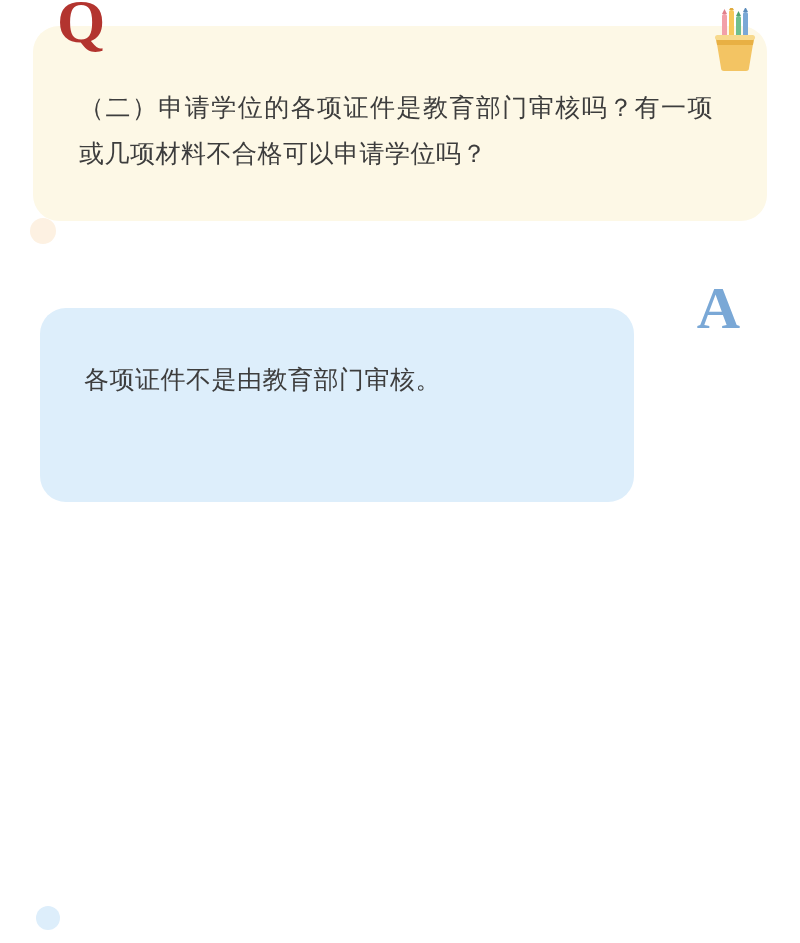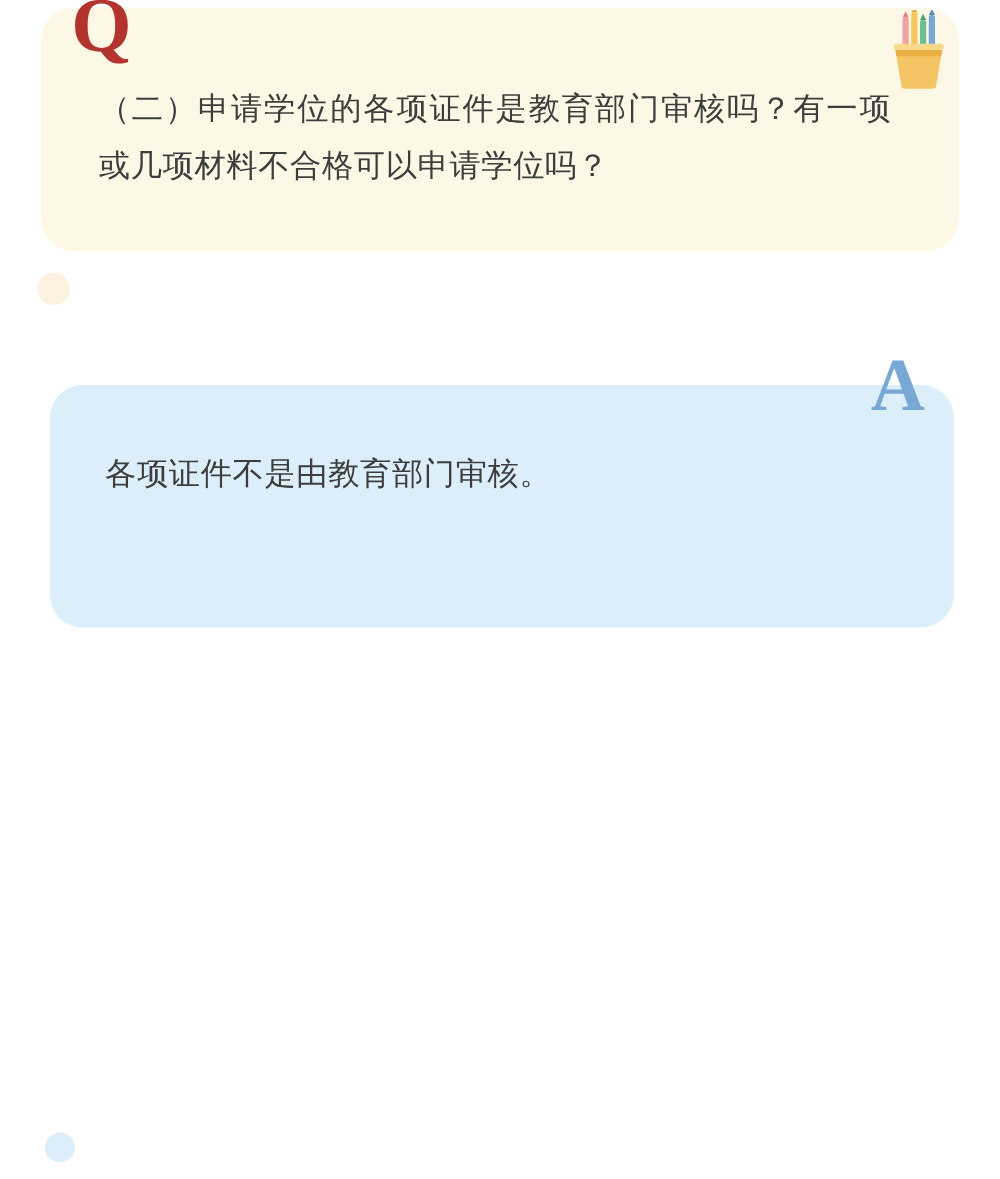--- a/index.html
+++ b/index.html
@@ -19,21 +19,21 @@
     position: relative;
     width: 800px;
     height: 943px;
     background: #ffffff;
   }
 
   
   .q-block {
     position: absolute;
     left: 33px;
-    top: 6px;
+    top: 26px;
     width: 734px;
     background: #fdf8e6;
     border-radius: 26px;
     padding: 58px 54px 44px 46px;
     box-sizing: border-box;
   }
 
   .q-mark {
     position: absolute;
     left: 57px;
@@ -86,21 +86,21 @@
     font-size: 60px;
     color: #7aa8d6;
     line-height: 1;
     z-index: 5;
   }
 
   .a-block {
     position: absolute;
     left: 40px;
     top: 308px;
-    width: 723px;
+    width: 594px;
     background: #ddeefb;
     border-radius: 26px;
     padding: 48px 44px 52px 44px;
     box-sizing: border-box;
   }
 
   .a-text {
     font-size: 25px;
     line-height: 1.9;
     color: #3d3d3d;

